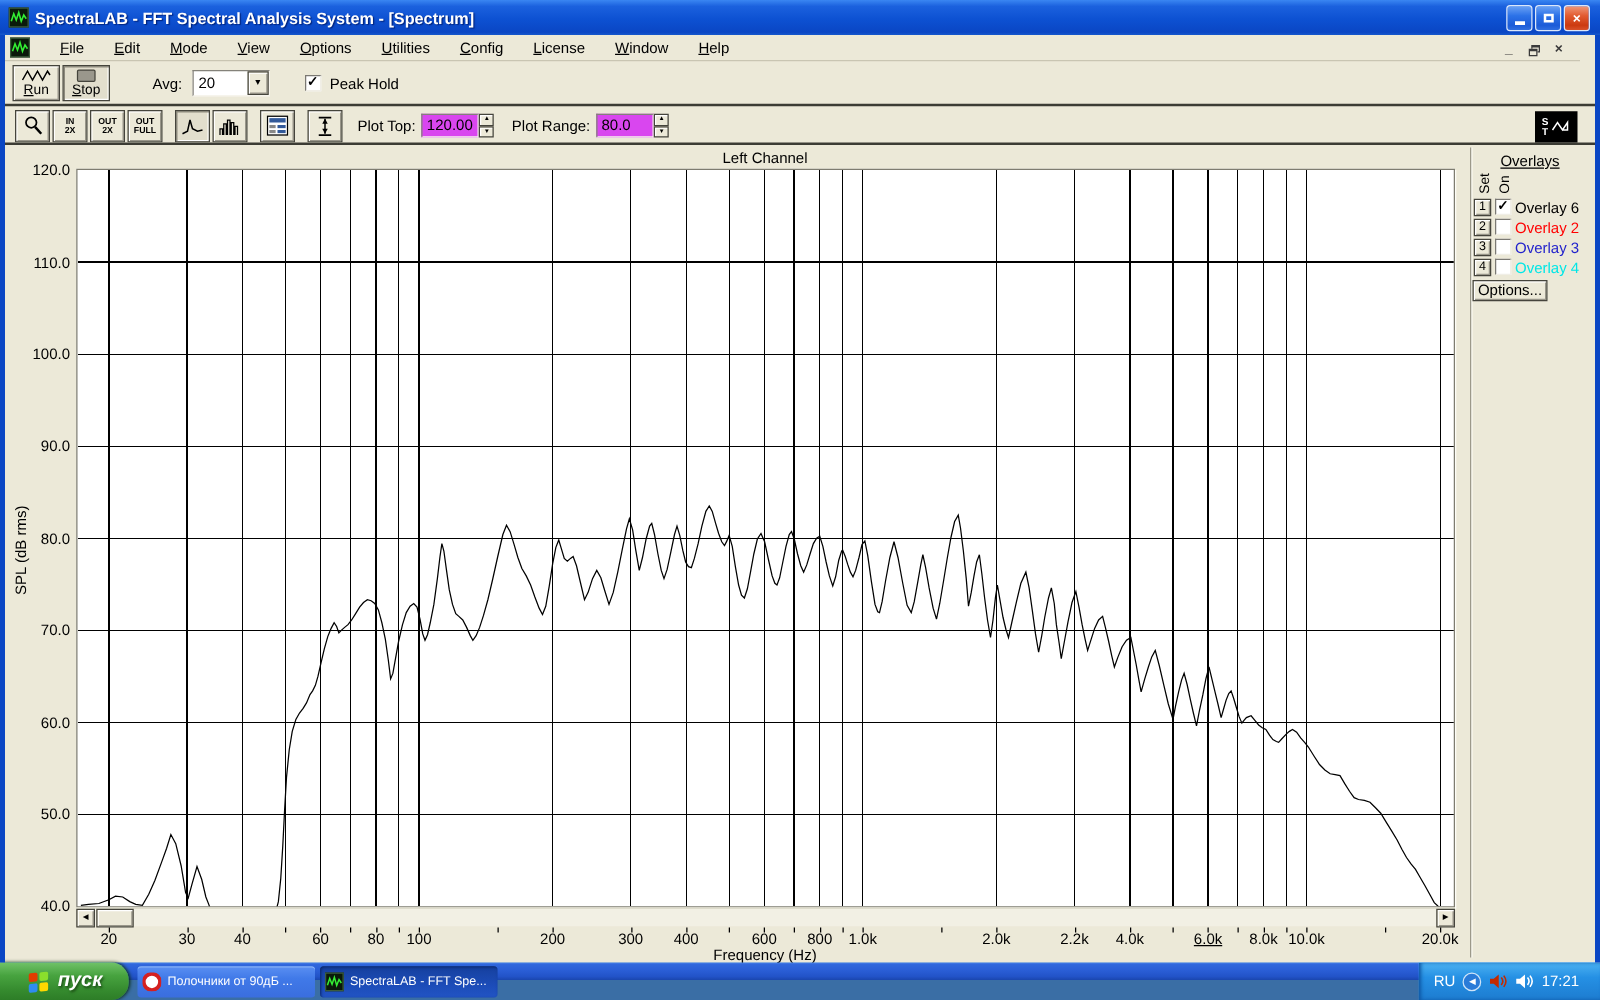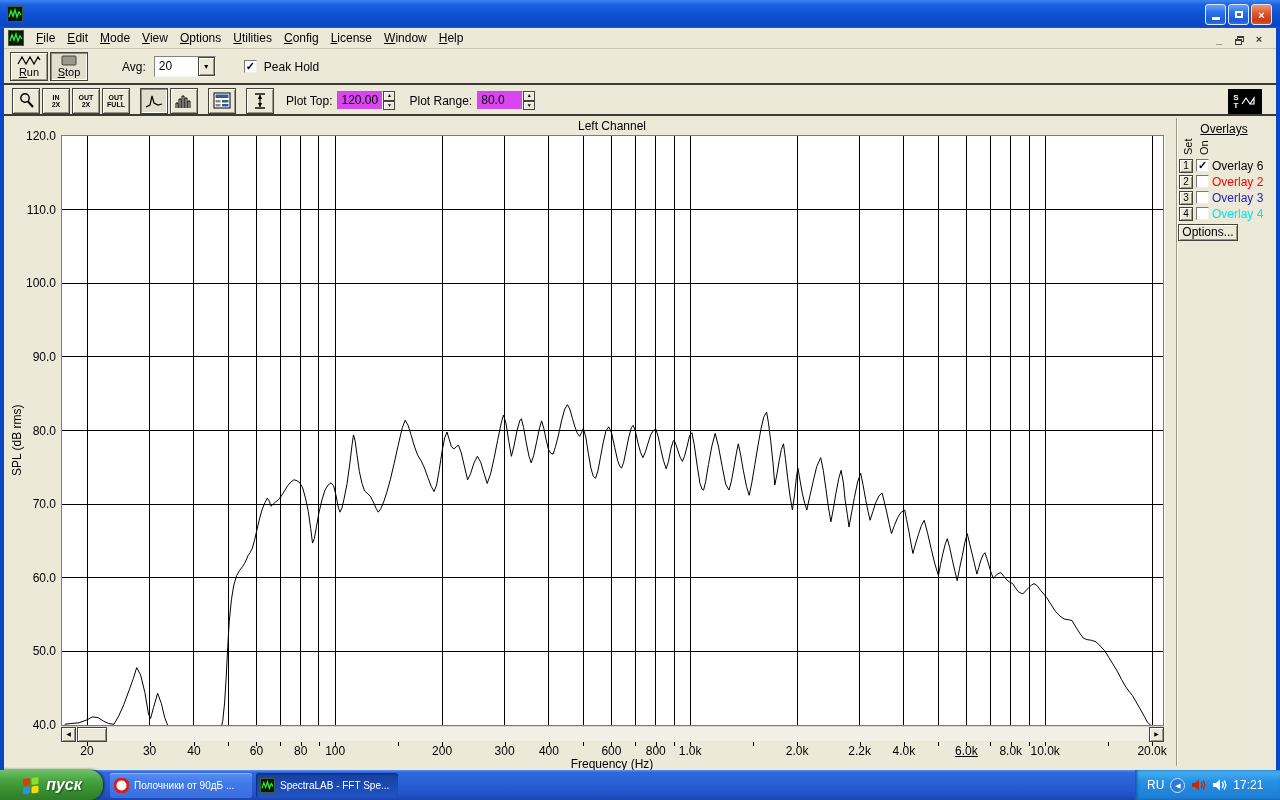--- a/index.html
+++ b/index.html
@@ -18,22 +18,22 @@
     background:linear-gradient(180deg,#6aa1f4 0%,#2c72e8 40%,#1c5cd8 80%,#2f6ee0 100%);
     display:flex; align-items:center; justify-content:center; font-size:11px; font-weight:bold; }
   .tb-btn.close { background:linear-gradient(180deg,#f09778 0%,#e25b30 40%,#cc3a10 80%,#d8512a 100%); }
   .glyph-box { width:8px; height:7px; border:2px solid #fff; }
   .glyph-min { width:8px; height:3px; border-bottom:3px solid #fff; margin-top:8px; }
 
   .side-border { position:absolute; top:28px; bottom:0; width:4px; background:#0a46c4; z-index:40; }
   .side-border.l { left:0; } .side-border.r { right:0; }
 
   
-  .menubar { position:absolute; left:4px; right:4px; top:28px; height:21px; background:#ece9d8;
-    border-bottom:1px solid #c9c5b2; display:flex; align-items:center; font-size:12px; color:#000; }
+  .menubar { position:absolute; left:4px; right:16px; top:28px; height:21px; background:#ece9d8;
+    border-bottom:1px solid #c9c5b2; display:flex; align-items:center; font-size:12px; color:#000;gap:12px; }
   .mdi-icon { width:16px; height:16px; margin:0 6px 0 4px; background:#0a1a0a; border:1px solid #3c5c3c; position:relative; }
   .menu-item { display:inline-block; padding:2px 6px; }
   .menu-item::first-letter { text-decoration:underline; }
   .mdi-ctrls { margin-left:auto; margin-right:10px; display:flex; gap:6px; align-items:center; color:#3a3a3a; }
   .mdi-ctrl { width:14px; height:13px; display:flex; align-items:flex-end; justify-content:center; font-size:11px; font-weight:bold; }
   .restore-glyph { position:relative; width:9px; height:9px; }
   .restore-glyph .b1 { position:absolute; right:0; top:0; width:7px; height:6px; border:1px solid #3a3a3a; border-top-width:2px; }
   .restore-glyph .b2 { position:absolute; left:0; bottom:0; width:7px; height:6px; border:1px solid #3a3a3a; border-top-width:2px; background:#ece9d8; }
 
   
@@ -76,21 +76,21 @@
 
   
   .ov-title { position:absolute; left:1192px; top:6px; width:64px; text-align:center; font-size:12px; text-decoration:underline; }
   .vlab { position:absolute; transform:rotate(-90deg); transform-origin:0 0; font-size:11px; white-space:nowrap; }
   .ov-row { position:absolute; left:1179px; height:15px; display:flex; align-items:center; gap:3px; }
   .ov-btn { width:14px; height:14px; font-size:10px; line-height:12px; text-align:center; }
   .ov-label { font-size:12px; white-space:nowrap; }
   .options-btn { position:absolute; left:1178px; top:108px; width:60px; height:17px; font-size:12px; text-align:center; line-height:15px; }
 
   
-  .taskbar { position:absolute; left:0; top:770px; width:1280px; height:30px;
+  .taskbar { position:absolute; left:0; top:770px; width:1280px; height:14px;
     background:linear-gradient(180deg,#5a93ee 0%,#3168dd 8%,#2a5ed6 45%,#2253c8 80%,#1a46ae 100%); }
   .start-btn { position:absolute; left:0; top:0; width:103px; height:30px; border-radius:0 14px 14px 0;
     background:linear-gradient(180deg,#70c268 0%,#47a33f 35%,#358a2e 75%,#2d7d27 100%);
     box-shadow:1px 0 3px #0a2a0a; display:flex; align-items:center; justify-content:center; gap:5px;
     color:#fff; font-weight:bold; font-style:italic; font-size:16px; text-shadow:1px 1px 2px #1a4a14; }
   .task-btn { position:absolute; top:3px; width:142px; height:25px; border-radius:3px; color:#fff; font-size:10px;
     display:flex; align-items:center; gap:5px; padding:0 4px; white-space:nowrap; overflow:hidden;
     background:linear-gradient(180deg,#5a8ff2 0%,#4079e8 40%,#3a6ede 100%); box-shadow:inset 0 1px 0 #8ab2f6; }
   .task-btn.active { background:linear-gradient(180deg,#16409e 0%,#1c4cb8 60%,#2254c4 100%); box-shadow:inset 1px 1px 2px #0c2a70; }
   .task-icon { width:15px; height:15px; flex:0 0 auto; position:relative; }
@@ -106,20 +106,21 @@
 
 <div class="screen">
   <div class="window">
 
     <div class="titlebar">
       <div class="app-icon">
         <svg width="14" height="14" viewBox="0 0 14 14">
             <polyline points="1,10 3,4 5,9 7,3 9,10 11,5 13,8" fill="none" stroke="#33ee33" stroke-width="1.3"></polyline>
           </svg>
       </div>
+      <span class="title-text">SpectraLAB - FFT Spectral Analysis System - [Spectrum]</span>
       <div class="tb-btns">
         <div class="tb-btn">
             <div class="glyph-min"></div>
           </div>
         <div class="tb-btn">
             <div class="glyph-box"></div>
           </div>
         <div class="tb-btn close">
             <span>×</span>
           </div>

